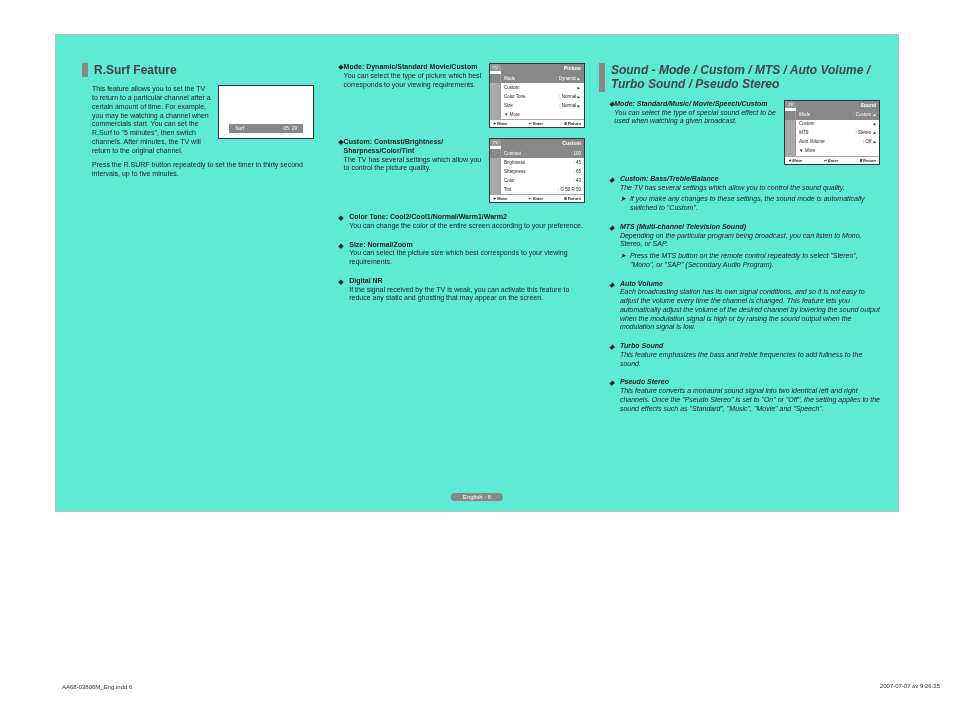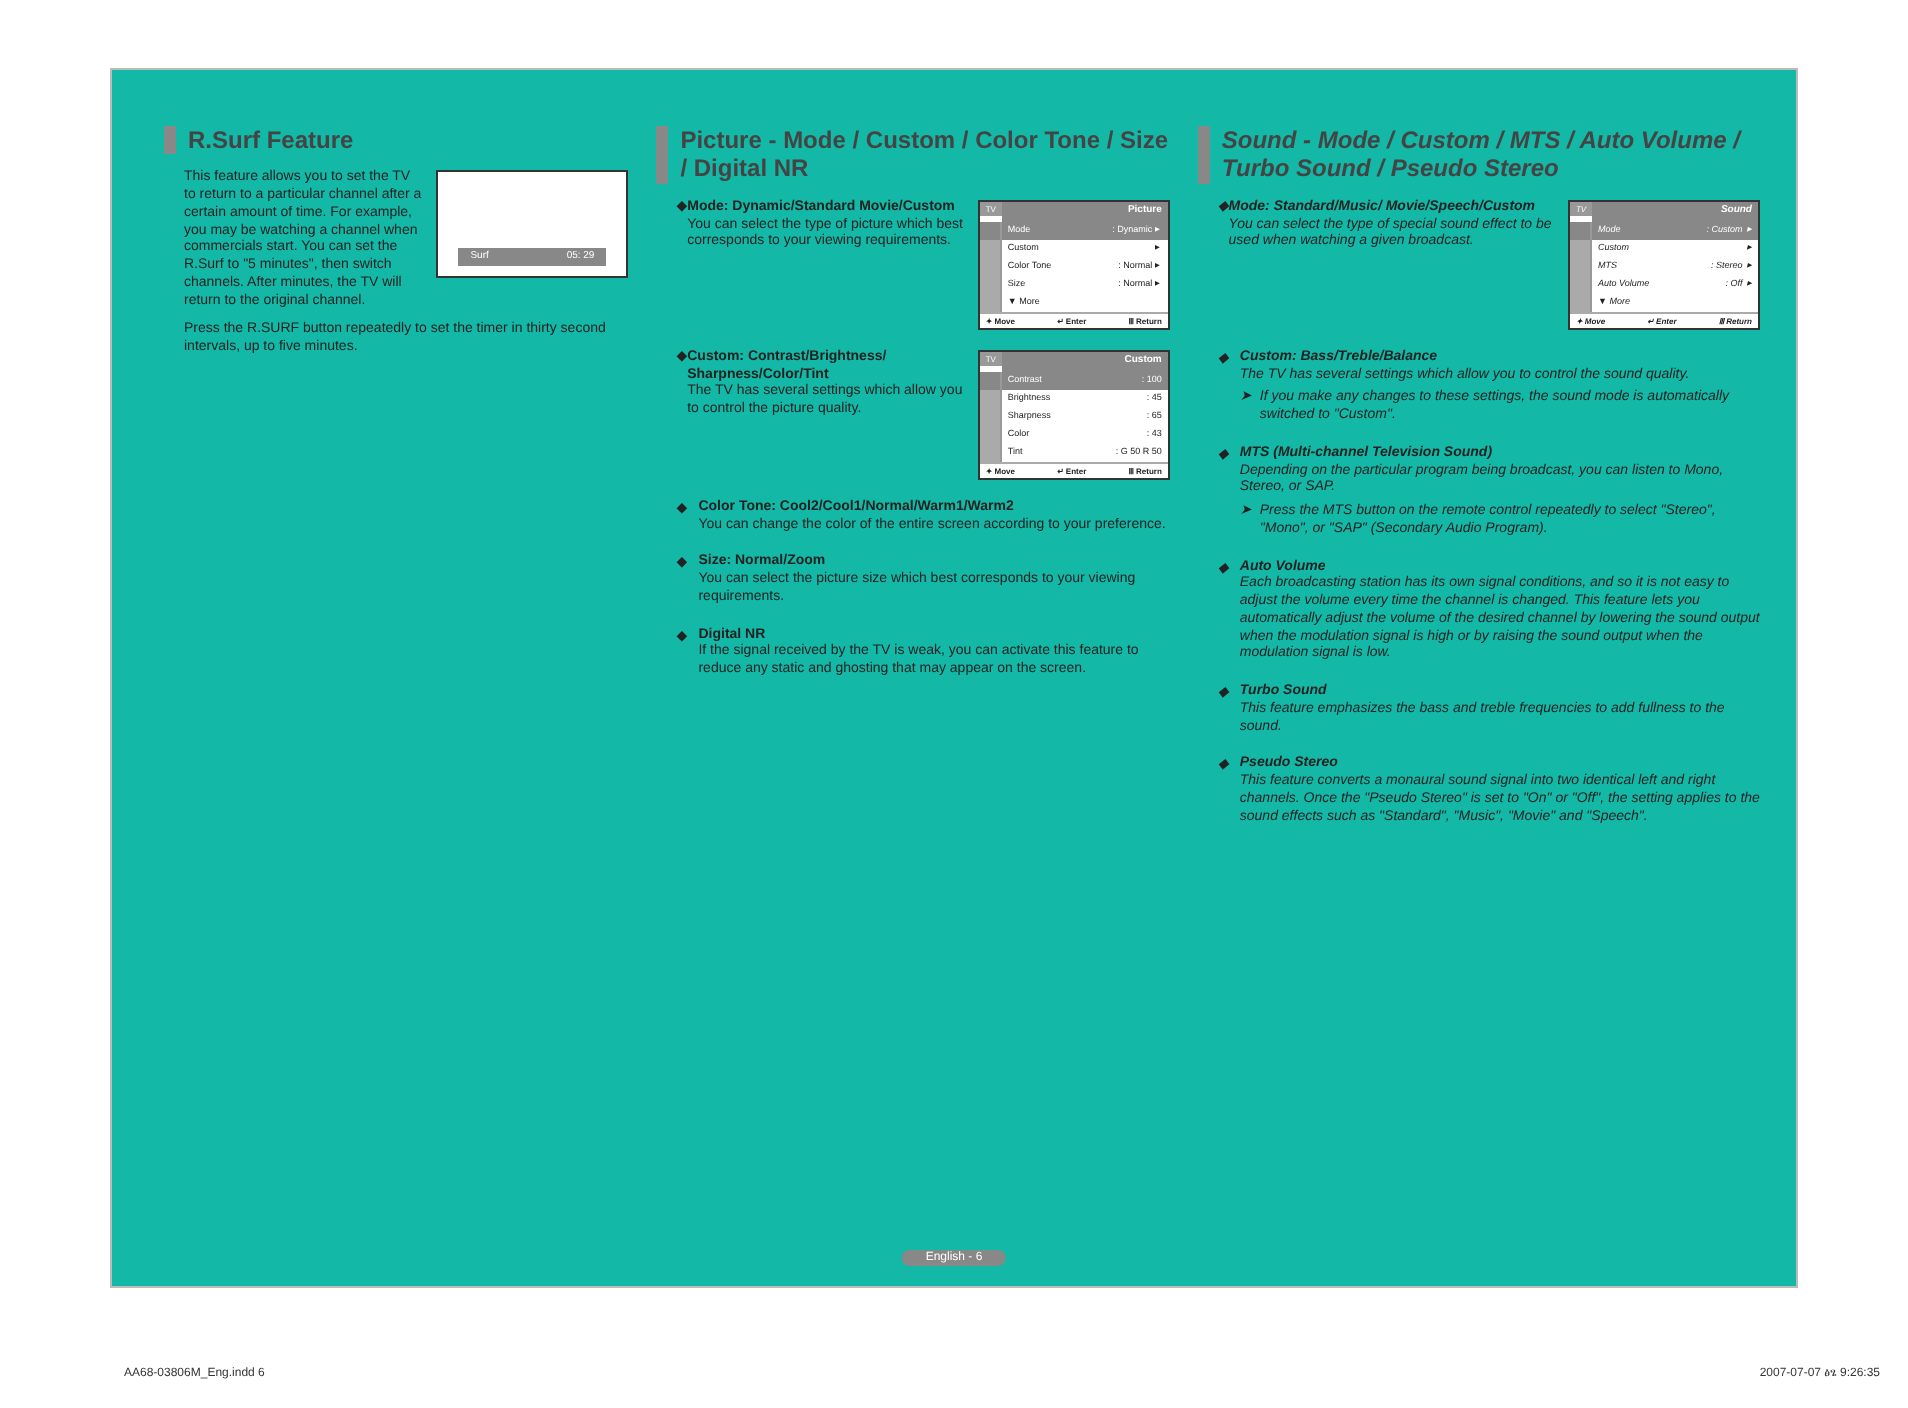--- a/index.html
+++ b/index.html
@@ -8,23 +8,23 @@
     height: 704px;
     background: #fff;
     font-family: Arial, Helvetica, sans-serif;
     color: #222;
     position: relative;
     overflow: hidden;
   }
   .page {
     position: absolute;
     left: 55px; top: 34px;
-    width: 844px; height: 610px;
+    width: 844px; height: 478px;
     border: 1px solid #bbb;
-    background: #14b8a6;
+    background: #5eead4;
     padding: 28px 18px 18px 26px;
     display: flex;
     gap: 14px;
   }
   .col {
     flex: 1;
     font-size: 7px;
     line-height: 1.25;
   }
   .col1 { flex: 0.95; }
@@ -203,21 +203,20 @@
         <div class="surf-bar">
           <span>Surf</span>
           <span>05: 29</span>
         </div>
       </div>
     </div>
     <div class="press-text">Press the R.SURF button repeatedly to set the timer in thirty second intervals, up to five minutes.</div>
   </div>
 
   <div class="col col2">
-    <div class="section-title">Picture - Mode / Custom / Color Tone / Size / Digital NR</div>
 
     <div class="bullet-split">
       <div class="left">
         <div class="diamond">◆</div>
         <div class="bullet-content">
           <div class="b-title">Mode: Dynamic/Standard Movie/Custom</div>
           <div class="b-body">You can select the type of picture which best corresponds to your viewing requirements.</div>
         </div>
       </div>
       <div class="osd">

